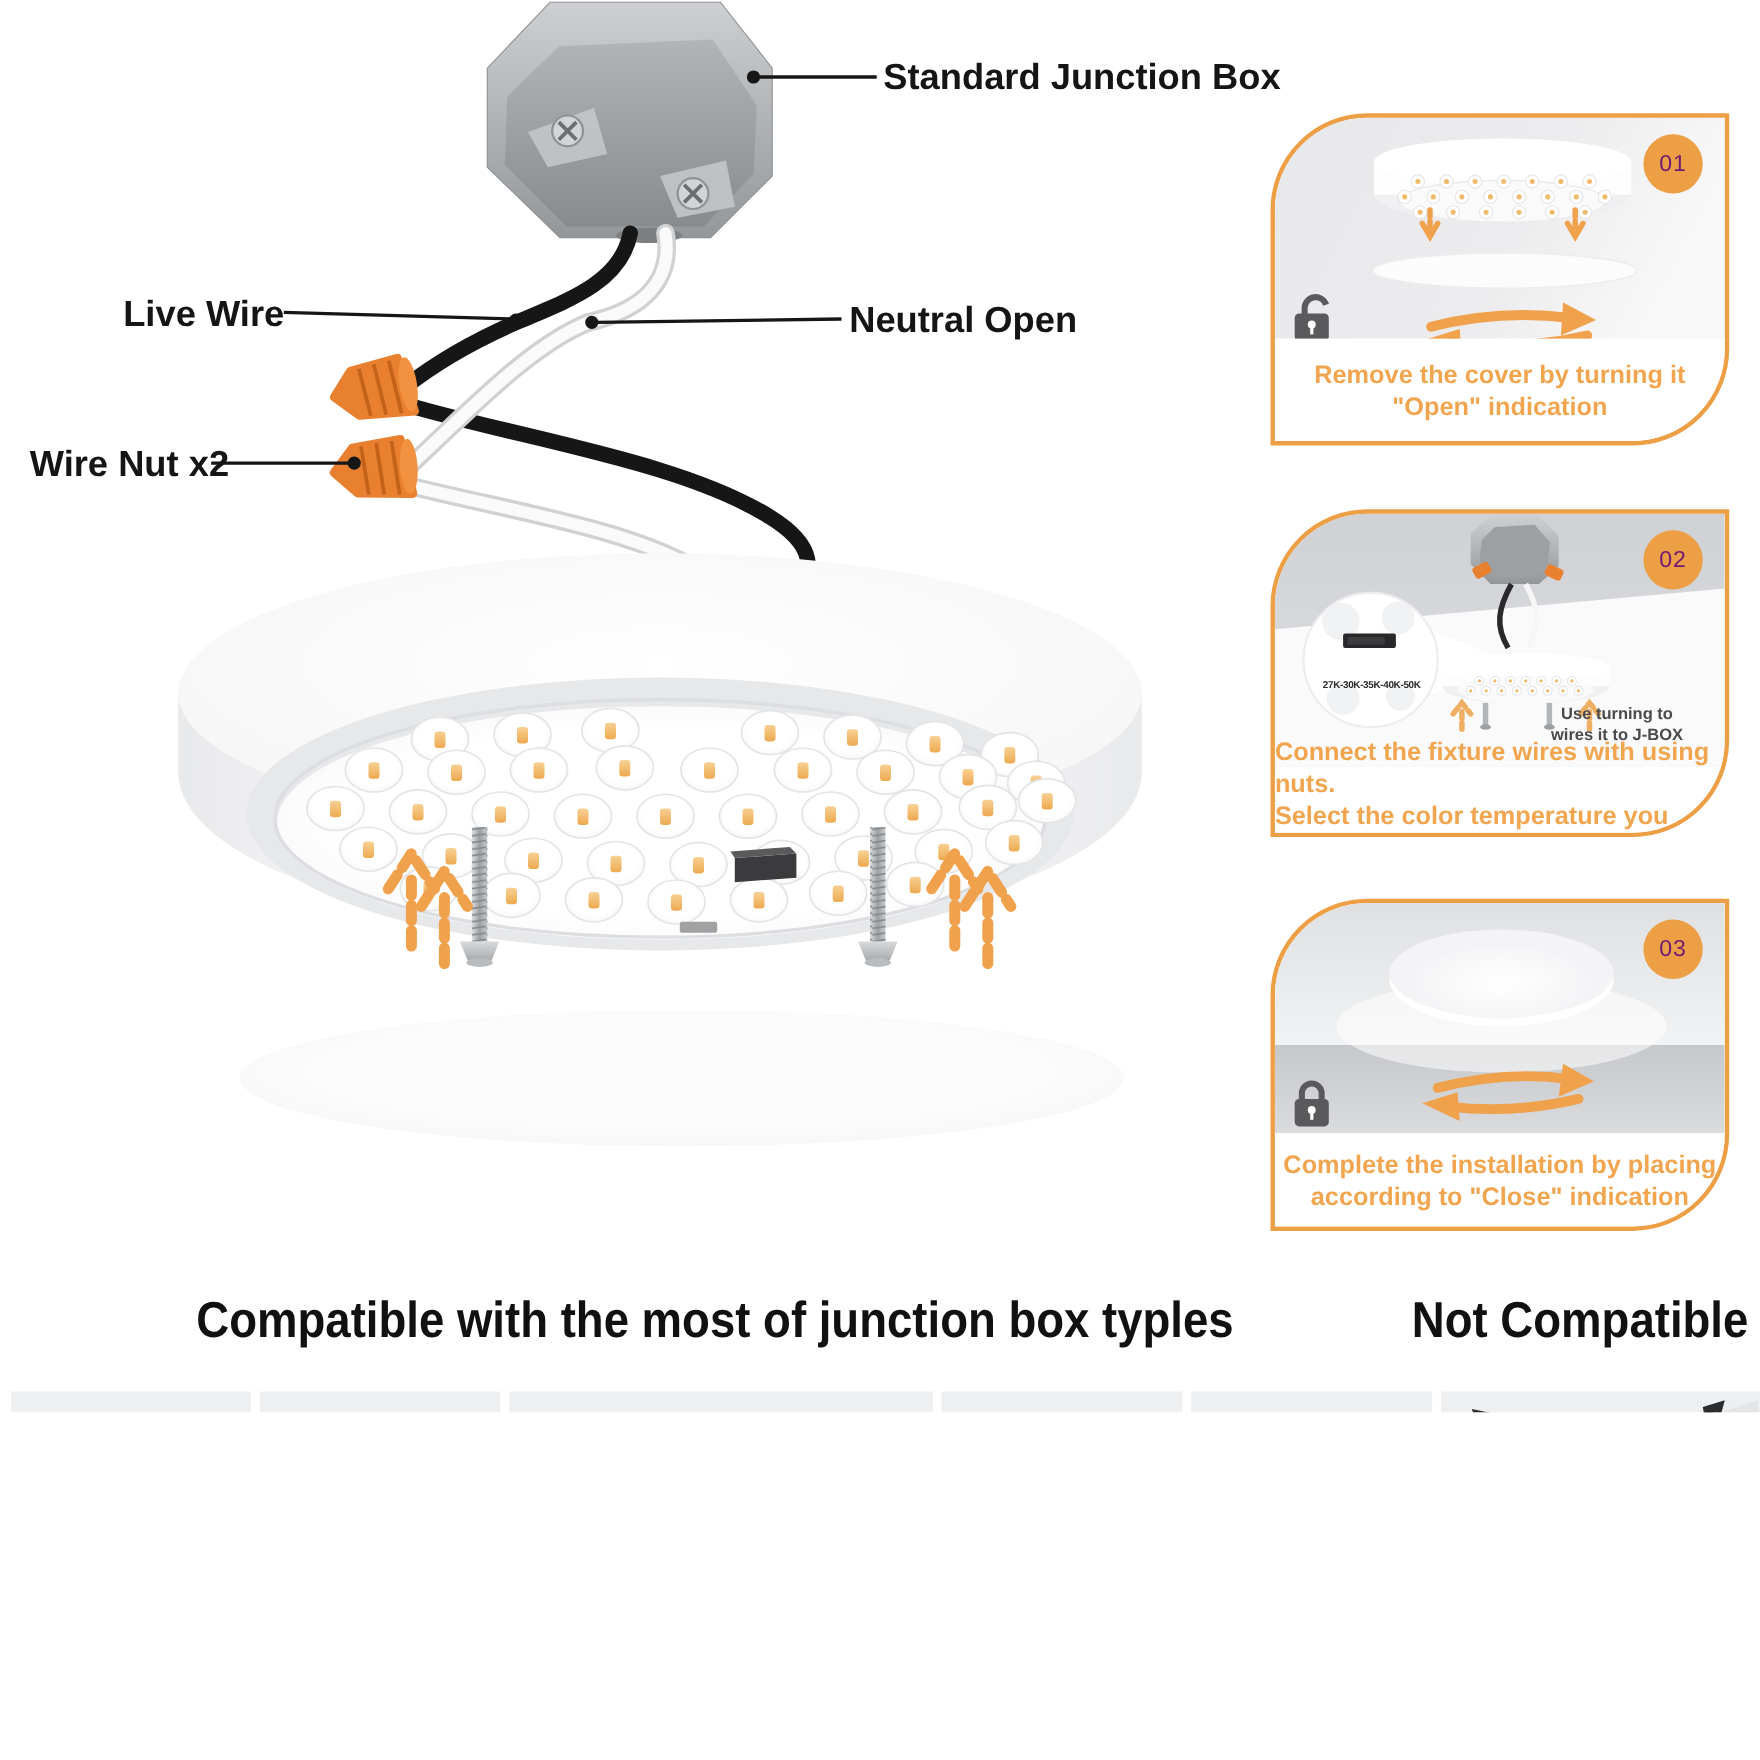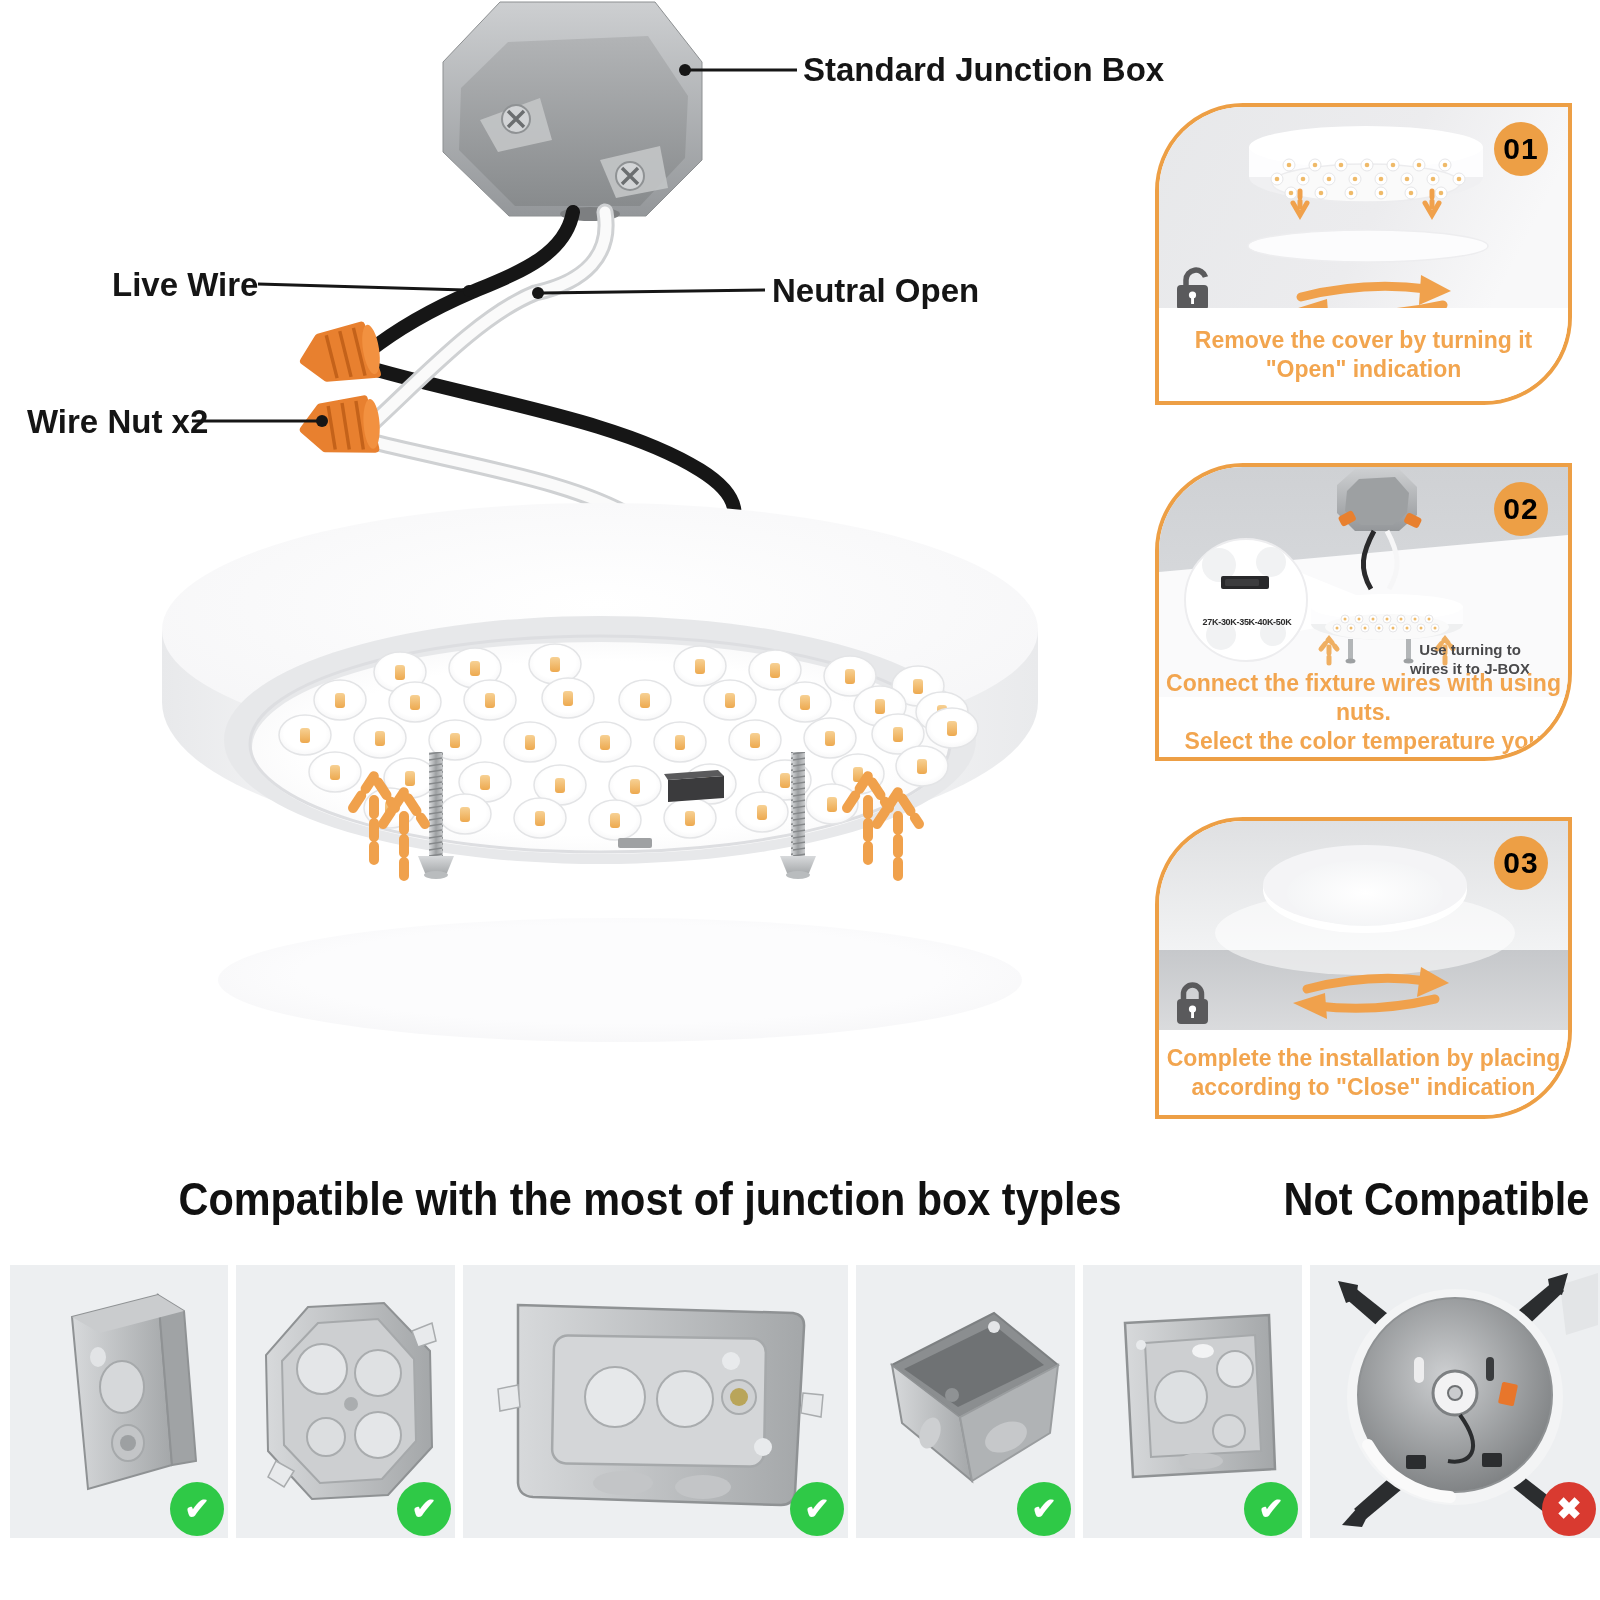--- a/index.html
+++ b/index.html
@@ -1,33 +1,33 @@
 <!DOCTYPE html>
 <html><head>
 <meta charset="utf-8">
 <style>
   html,body{margin:0;padding:0;background:#ffffff;}
   *{box-sizing:border-box;}
-  #page{position:relative;width:1600px;height:1600px;background:#ffffff;overflow:hidden;
+  #page{position:relative;width:1600px;height:1284px;background:#ffffff;overflow:hidden;
         font-family:"Liberation Sans", sans-serif;}
   svg{display:block;}
   .abs{position:absolute;}
 
   
   .diagram-label{position:absolute;font-weight:bold;font-size:33px;color:#151515;white-space:nowrap;}
 
   
   .panel{position:absolute;left:1155px;width:417px;background:#ffffff;border:4px solid #ED9F45;
          border-radius:88px 0 88px 0;overflow:hidden;}
   .panel .scene{position:absolute;top:0;left:0;}
   .caption{position:absolute;left:0;right:0;bottom:0;background:#ffffff;display:flex;
            flex-direction:column;align-items:center;justify-content:center;
-           color:#F2A54F;font-weight:bold;font-size:23px;line-height:29px;text-align:center;}
+           color:#F2A54F;font-weight:bold;font-size:23px;line-height:29px;text-align:left;}
   .badge{position:absolute;top:15px;right:20px;width:54px;height:54px;border-radius:50%;
-         background:#ED9F45;color:#000000;font-weight:bold;font-size:30px;display:flex;
+         background:#ED9F45;color:#701a75;font-weight:normal;font-size:21px;display:flex;
          align-items:center;justify-content:center;letter-spacing:1px;}
   .note{position:absolute;right:18px;top:173px;width:160px;text-align:center;color:#4a4a4c;
         font-weight:bold;font-size:15px;line-height:19px;}
   .switch-label{position:absolute;left:30px;top:126px;width:116px;text-align:center;color:#2b2b2b;
         font-weight:bold;font-size:9px;letter-spacing:-0.3px;margin-top:24px;}
 
   
   .heading{position:absolute;font-weight:bold;font-size:46px;color:#111111;text-align:center;
            transform:scaleX(0.9);transform-origin:center;white-space:nowrap;}
   .tile{position:absolute;top:1265px;height:273px;background:#EDEFF1;}

